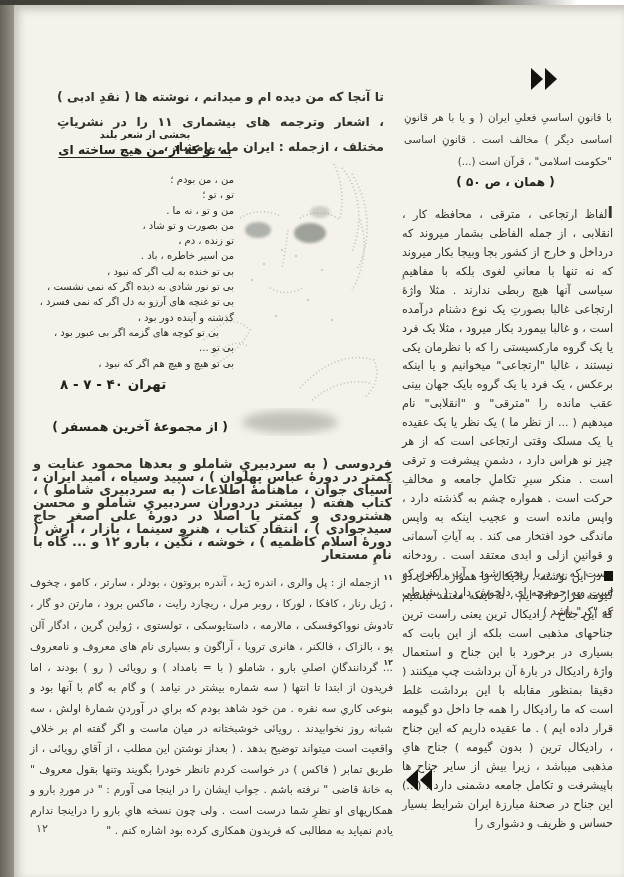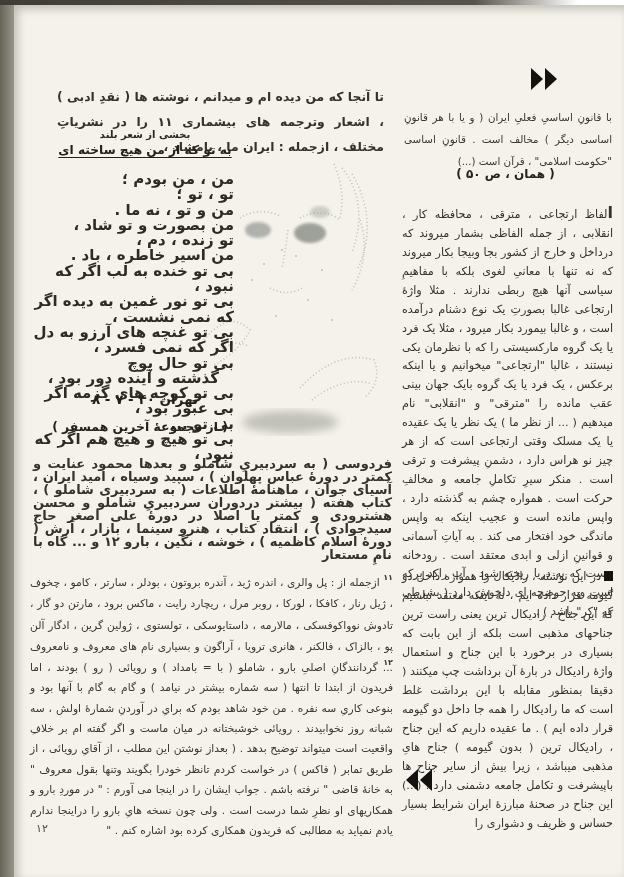--- a/index.html
+++ b/index.html
@@ -12,33 +12,33 @@
   .edge-left{position:absolute;left:0;top:0;width:14px;height:100%;
         background:linear-gradient(to right,#676359,#96948a);z-index:4;}
   .edge-top{position:absolute;left:0;top:0;width:578px;height:5px;
         background:linear-gradient(to right,#3f3d38,#55534c 82%,rgba(85,83,76,0));z-index:5;}
   .blk{position:absolute;color:#35322b;z-index:2;}
   .rtl{direction:rtl;}
   .intro{left:57px;top:72px;width:327px;font-size:12.4px;line-height:25px;font-weight:600;text-align:justify;}
   .kicker{left:55px;top:129px;width:180px;text-align:center;font-size:10px;font-weight:700;color:#2a2822;}
   .title{left:40px;top:143px;width:210px;text-align:center;font-size:12.2px;font-weight:700;
          text-decoration:underline;text-underline-offset:3px;color:#23211c;}
-  .poem{left:28px;top:172px;width:206px;font-size:15px;line-height:15.3px;font-weight:700;text-align:right;color:#2e2b25;}
+  .poem{left:28px;top:172px;width:206px;font-size:10px;line-height:15.3px;font-weight:400;text-align:right;color:#2e2b25;}
   .poem div:nth-child(11){margin-right:15px;}
-  .poem-date{left:60px;top:391px;width:170px;text-align:center;font-weight:700;font-size:13.5px;color:#23211c;}
+  .poem-date{left:60px;top:376px;width:170px;text-align:left;font-weight:700;font-size:13.5px;color:#23211c;}
   .poem-source{left:36px;top:419px;width:208px;text-align:center;font-weight:700;font-size:12.4px;color:#23211c;}
   .para-main{left:33px;top:444px;width:359px;font-size:13px;line-height:13px;font-weight:600;text-align:justify;}
   .fn{font-size:10.7px;line-height:21.4px;font-weight:500;text-align:justify;color:#3a372f;}
   .fn sup{font-size:8px;vertical-align:6px;font-weight:700;}
   .fn11{left:30px;top:556px;width:363px;}
   .fn12{left:30px;top:642px;width:363px;line-height:20.4px;}
   .page-num{left:36px;top:822px;font-size:11px;color:#4c4942;}
   .quote{left:404px;top:96px;width:208px;font-size:10.3px;line-height:22px;font-weight:500;text-align:justify;color:#3a372f;}
   .ref{text-align:center;font-weight:700;font-size:12px;color:#23211c;}
-  .ref1{left:428px;top:167px;width:155px;}
+  .ref1{left:428px;top:175px;width:155px;}
   .ref2{left:424px;top:512px;width:168px;}
   .para1{left:402px;top:193px;width:211px;font-size:11.2px;line-height:18.9px;font-weight:500;text-align:justify;}
   .para1::first-letter{font-weight:900;font-size:16px;}
   .para2{left:402px;top:556px;width:211px;font-size:11.2px;line-height:19px;font-weight:500;text-align:justify;}
   .lead-sq{display:inline-block;width:9px;height:10px;background:#15130f;margin-left:3px;vertical-align:-1px;}
   .icon{position:absolute;z-index:3;}
   .ff-icon{left:531px;top:68px;}
   .rw-icon{left:404px;top:769px;}
   .sketch{position:absolute;left:192px;top:160px;z-index:1;opacity:.9;}
 </style>
@@ -94,23 +94,22 @@
   <div class="blk rtl title">به تو که از من هیچ ساخته ای</div>
 
   <div class="blk rtl poem">
       <div class="poem-line">من ، من بودم ؛</div>
       <div class="poem-line">تو ، تو ؛</div>
       <div class="poem-line">من و تو ، نه ما .</div>
       <div class="poem-line">من بصورت و تو شاد ،</div>
       <div class="poem-line">تو زنده ، دم ،</div>
       <div class="poem-line">من اسیر خاطره ، باد .</div>
       <div class="poem-line">بی تو خنده به لب اگر که نبود ،</div>
-      <div class="poem-line">بی تو نور غمین به دیده اگر که نمی نشست ،</div>
+      <div class="poem-line">بی تو نور شادی به دیده اگر که نمی نشست ،</div>
       <div class="poem-line">بی تو غنچه های آرزو به دل اگر که نمی فسرد ،</div>
-      <div class="poem-line">بی تو حال پوچ</div>
       <div class="poem-line">گذشته و آینده دور بود ،</div>
       <div class="poem-line">بی تو کوچه های گزمه اگر بی عبور بود ،</div>
       <div class="poem-line">بی تو ...</div>
       <div class="poem-line">بی تو هیچ و هیچ هم اگر که نبود ،</div>
     </div>
 
   <div class="blk rtl poem-date">تهران ۴۰ - ۷ - ۸</div>
   <div class="blk rtl poem-source">( از مجموعهٔ آخرین همسفر )</div>
 
   <p class="blk rtl para-main">فردوسی ( به سردبیریِ شاملو و بعدها محمود عنایت و کمتر در دورهٔ عباس پهلوان ) ، سپید وسیاه ، امید ایران ، آسیای جوان ، ماهنامهٔ اطلاعات ( به سردبیری شاملو ) ، کتاب هفته ( بیشتر دردوران سردبیریِ شاملو و محسن هشترودی و کمتر یا اصلا در دورهٔ علی اصغر حاج سیدجوادی ) ، انتقاد کتاب ، هنرو سینما ، بازار ، آرش ( دورهٔ اسلام کاظمیه ) ، خوشه ، نگین ، بارو ۱۲ و ... گاه با نامِ مستعار</p>

